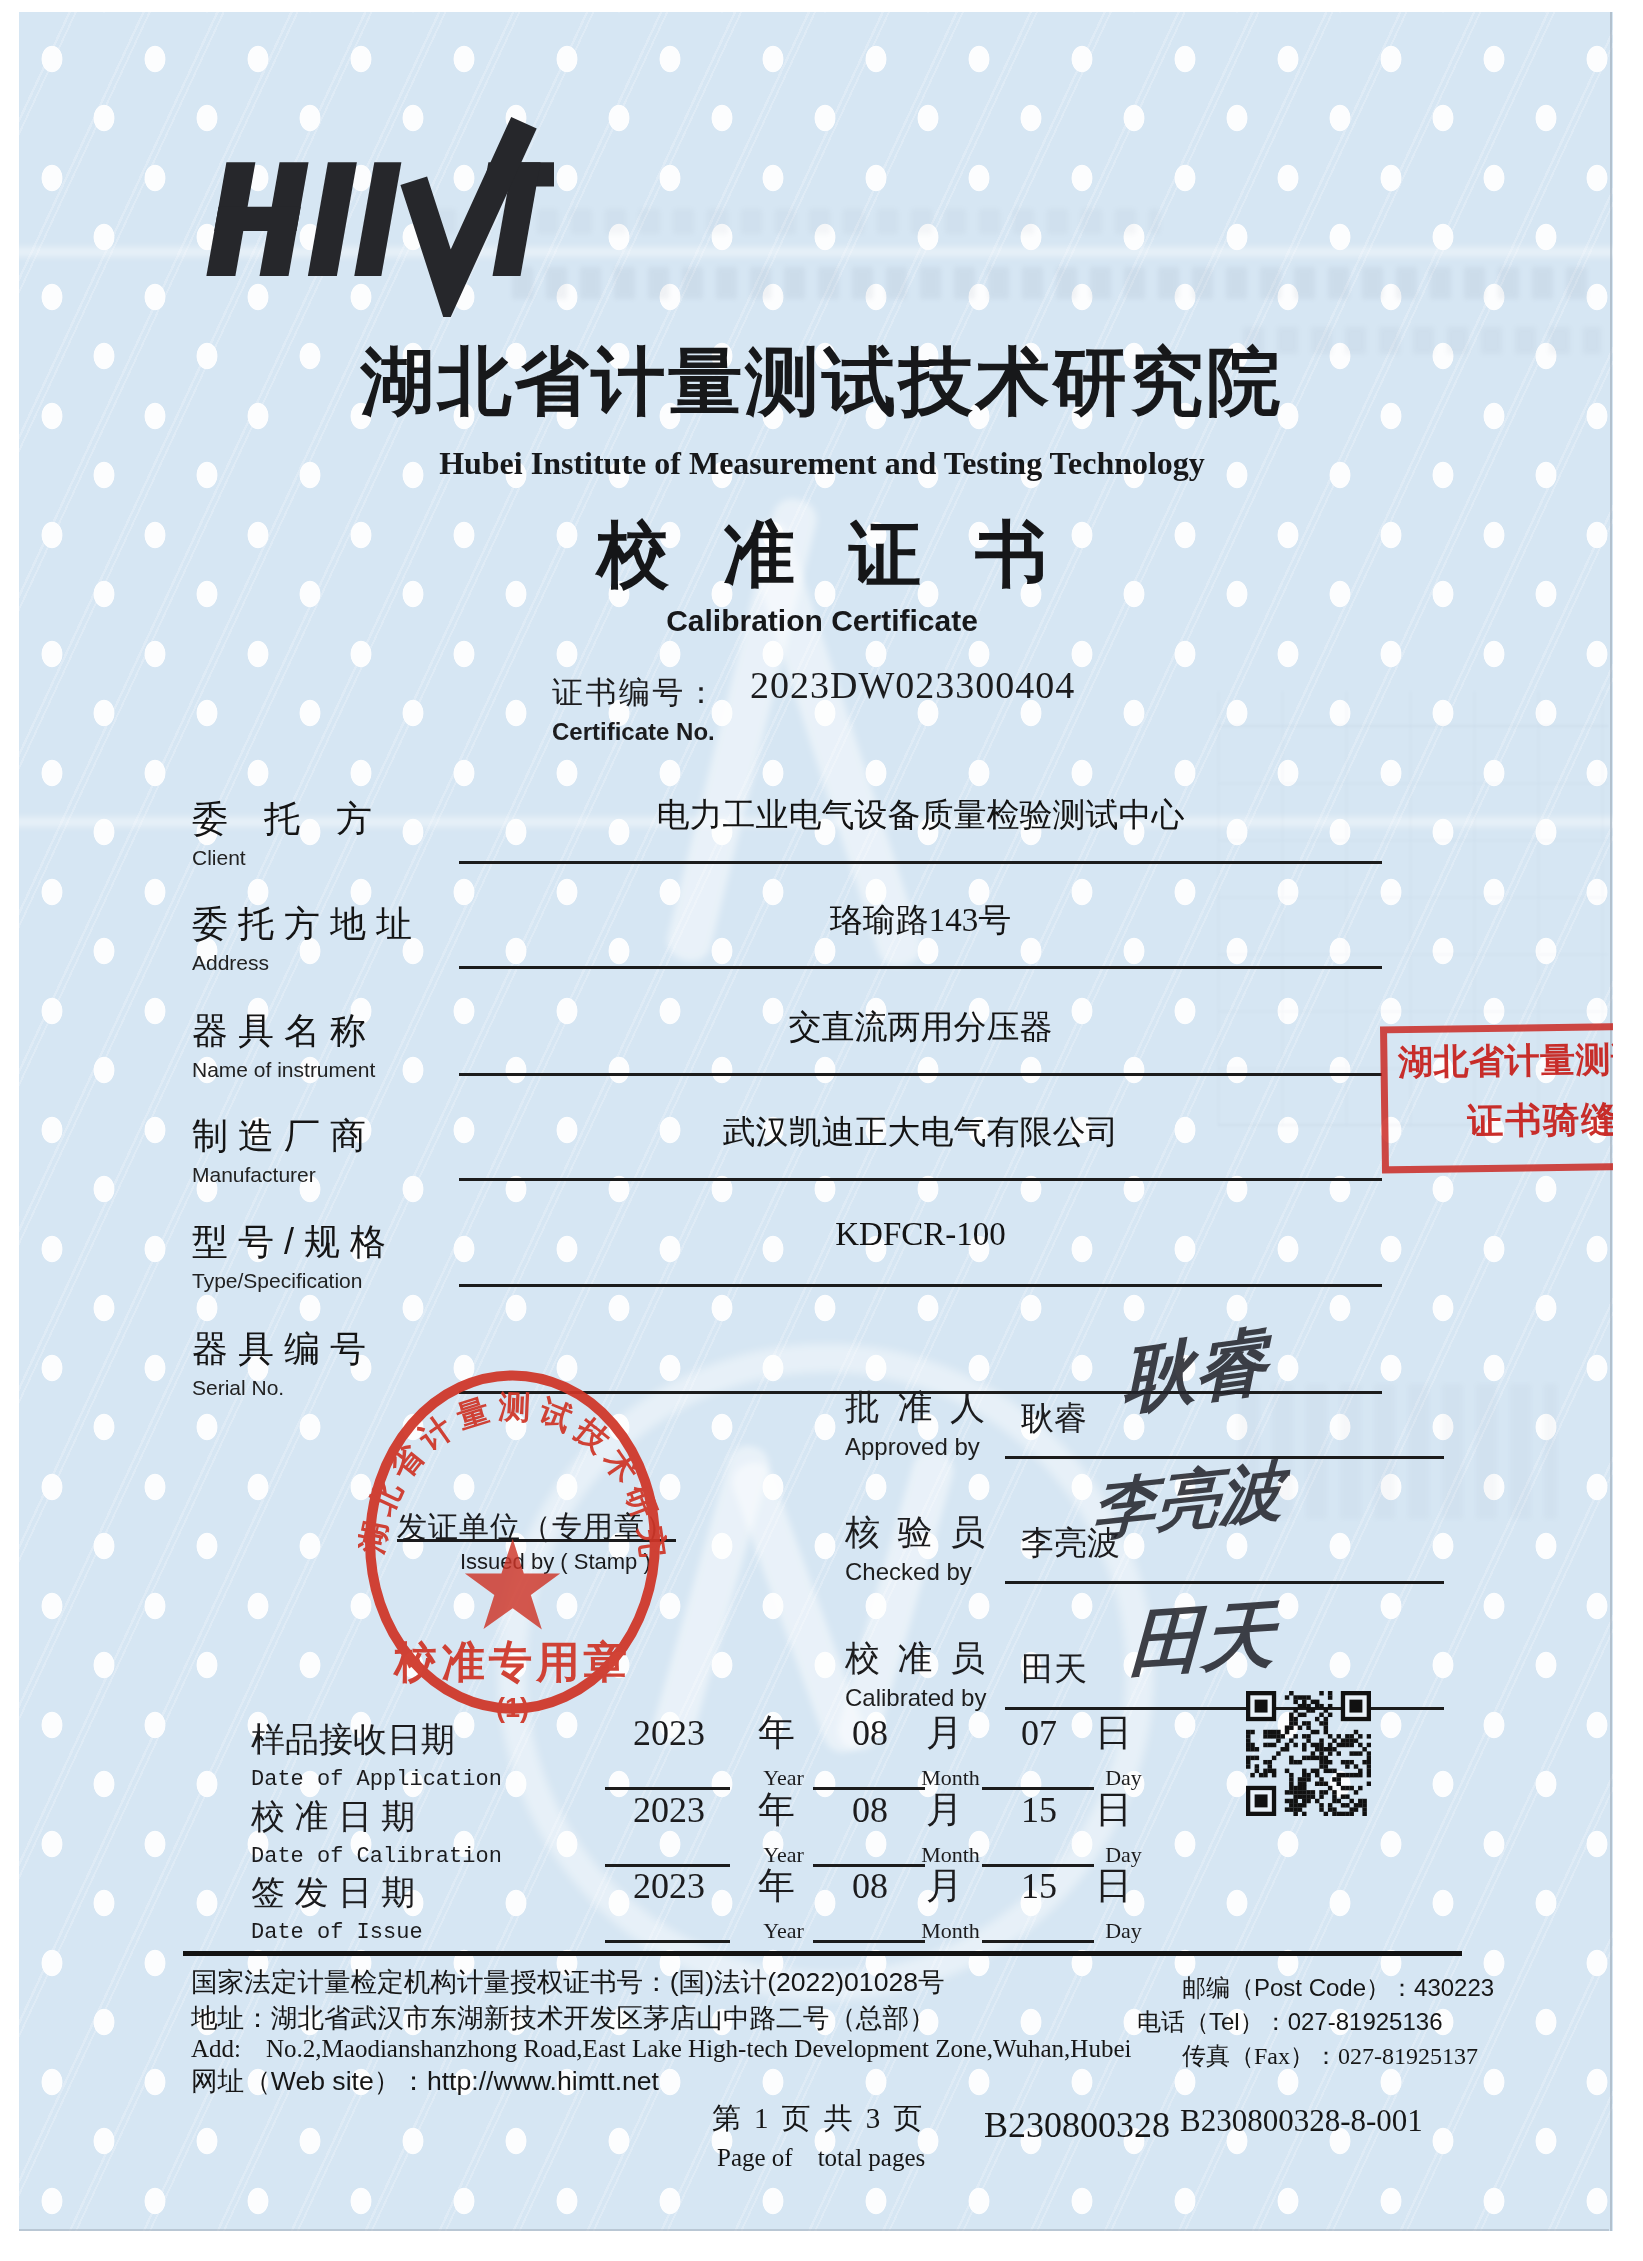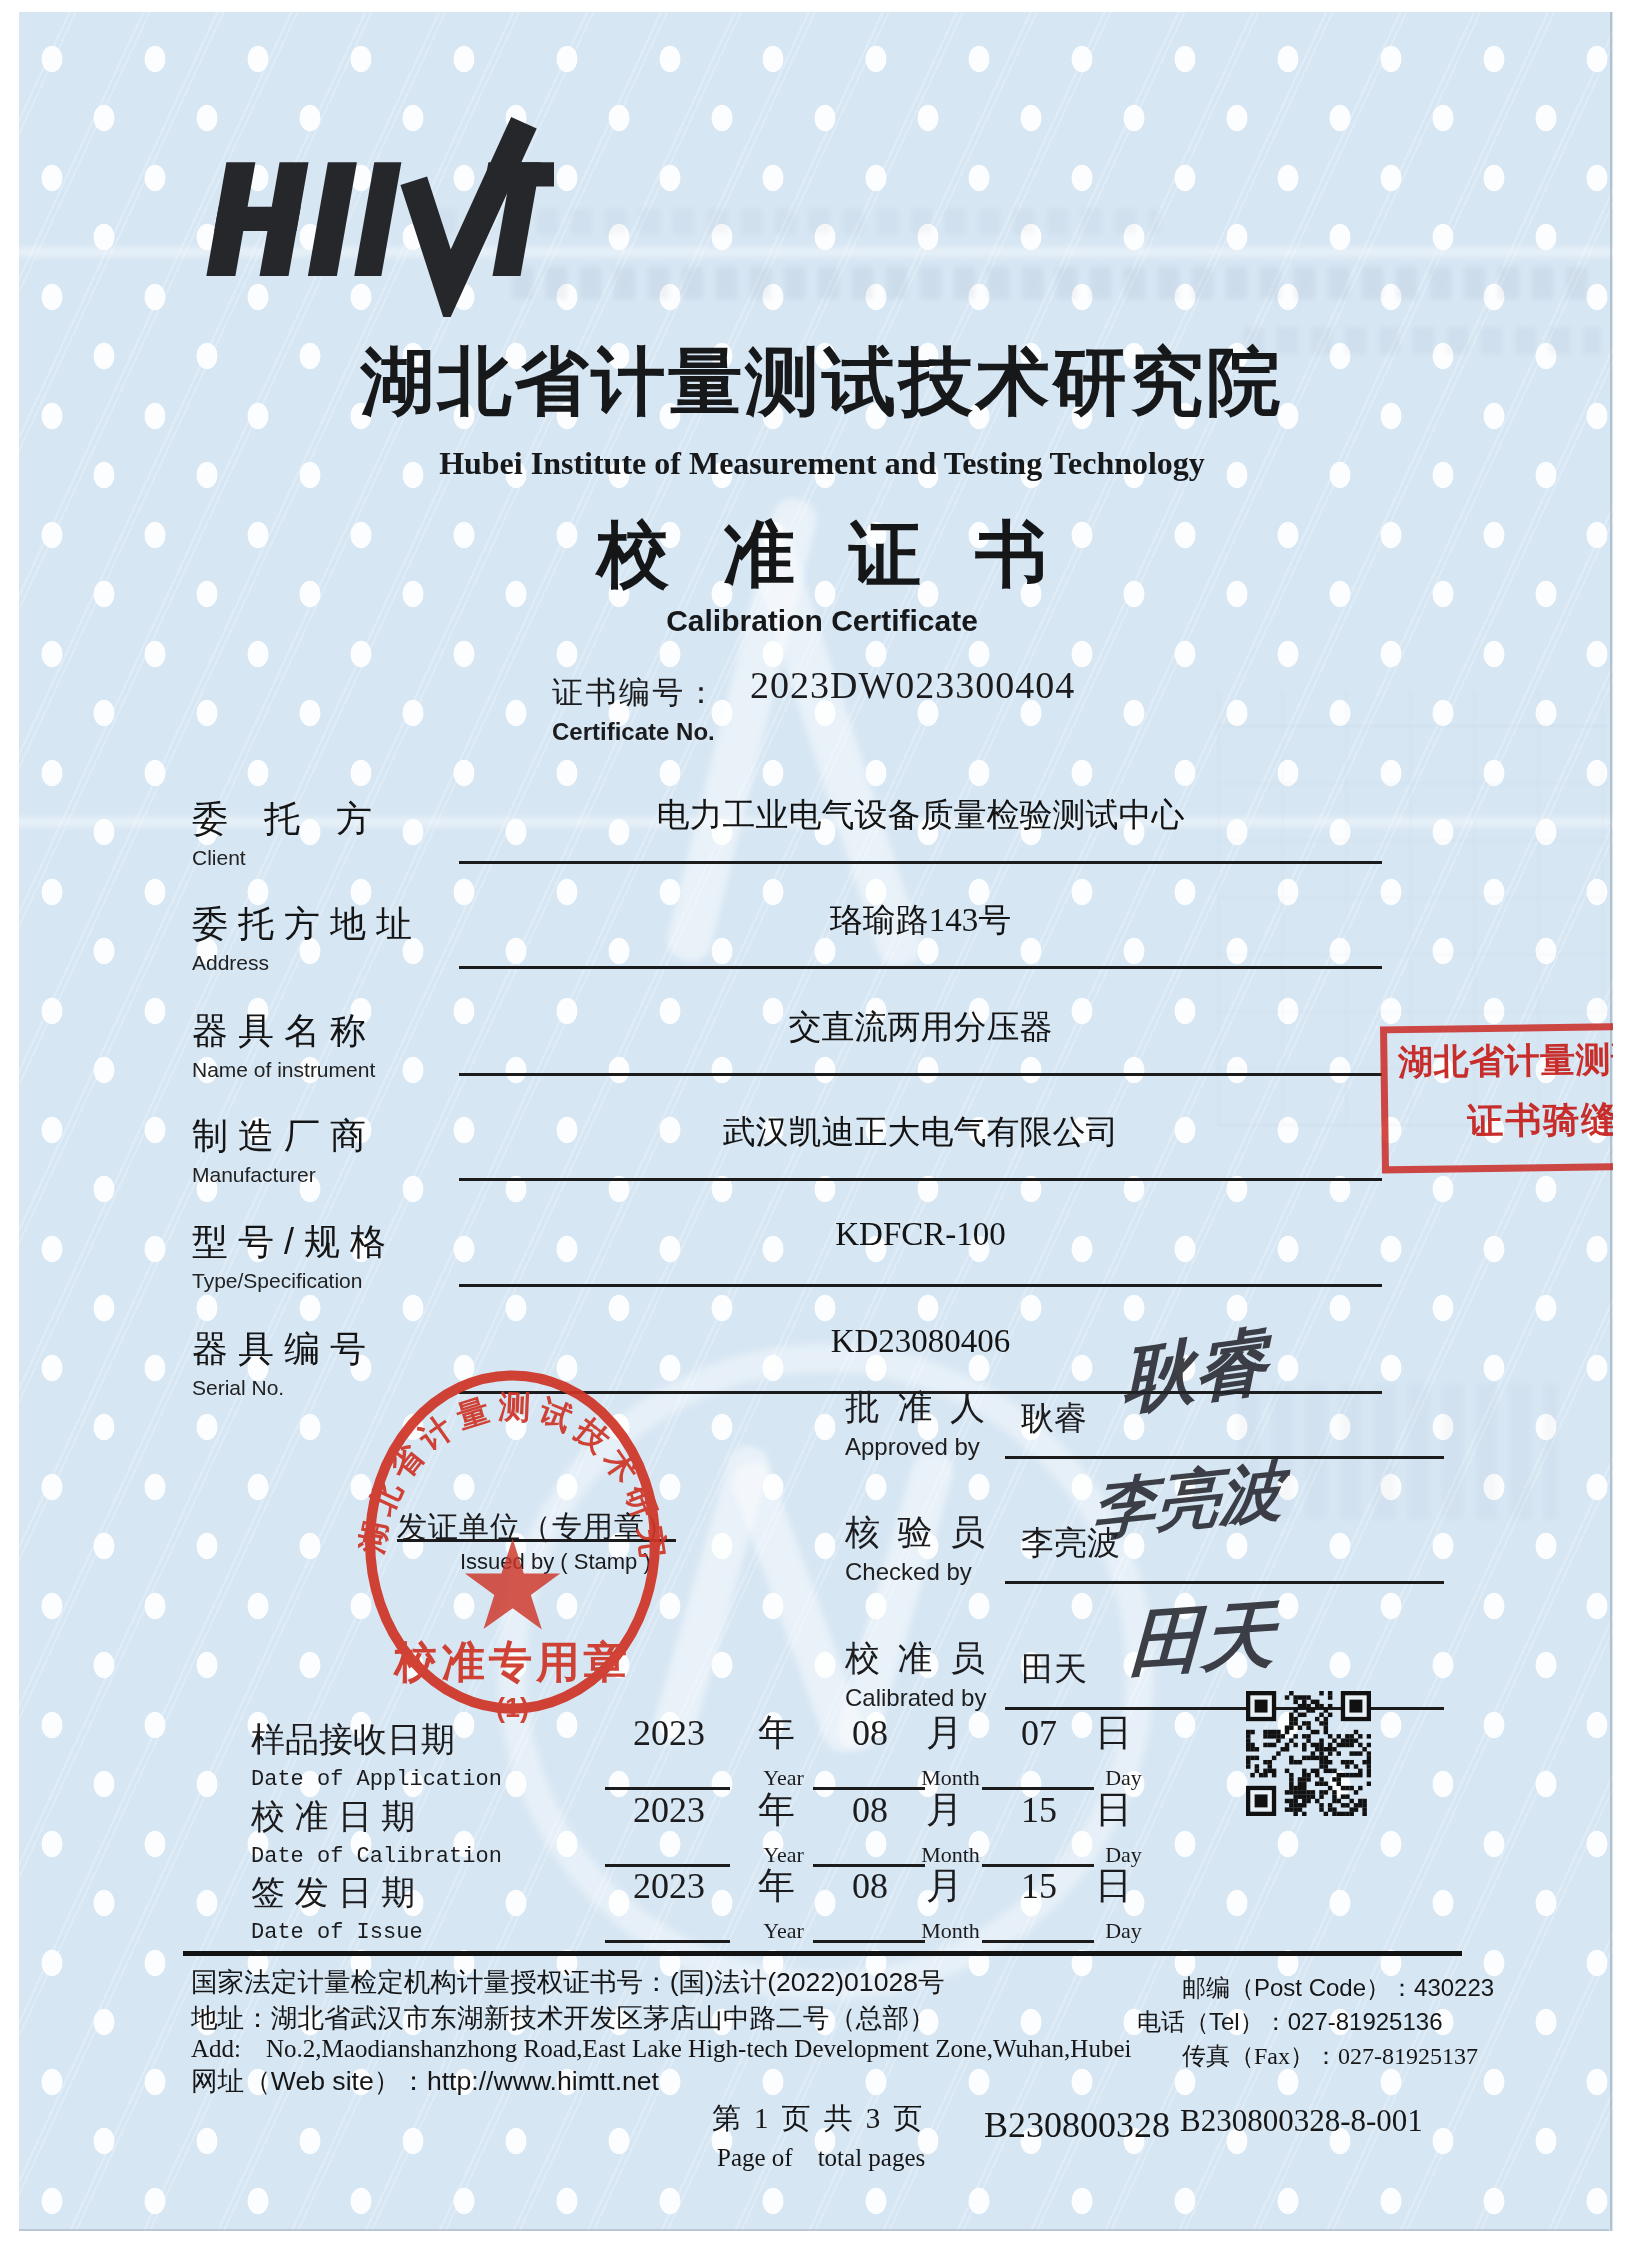--- a/index.html
+++ b/index.html
@@ -152,21 +152,20 @@
   </div>
   <div class="abs frow" style="top:1218px;">
     <div class="abs f-zh">型 号 / 规 格</div>
     <div class="abs f-en">Type/Specification</div>
     <div class="abs f-val">KDFCR-100</div>
     <div class="abs uline f-line"></div>
   </div>
   <div class="abs frow" style="top:1325px;">
     <div class="abs f-zh">器 具 编 号</div>
     <div class="abs f-en">Serial No.</div>
-    <div class="abs f-val">KD23080406</div>
     <div class="abs uline f-line"></div>
   </div>
 
   <div class="abs srow" style="top:1384px;">
     <div class="abs s-zh">批 准 人</div>
     <div class="abs s-en">Approved by</div>
     <div class="abs s-name">耿睿</div>
     <div class="abs sig" style="left:1122px;top:-62px;font-size:73px;transform:rotate(-8deg) skewX(-6deg);">耿睿</div>
     <div class="abs uline s-line"></div>
   </div>

